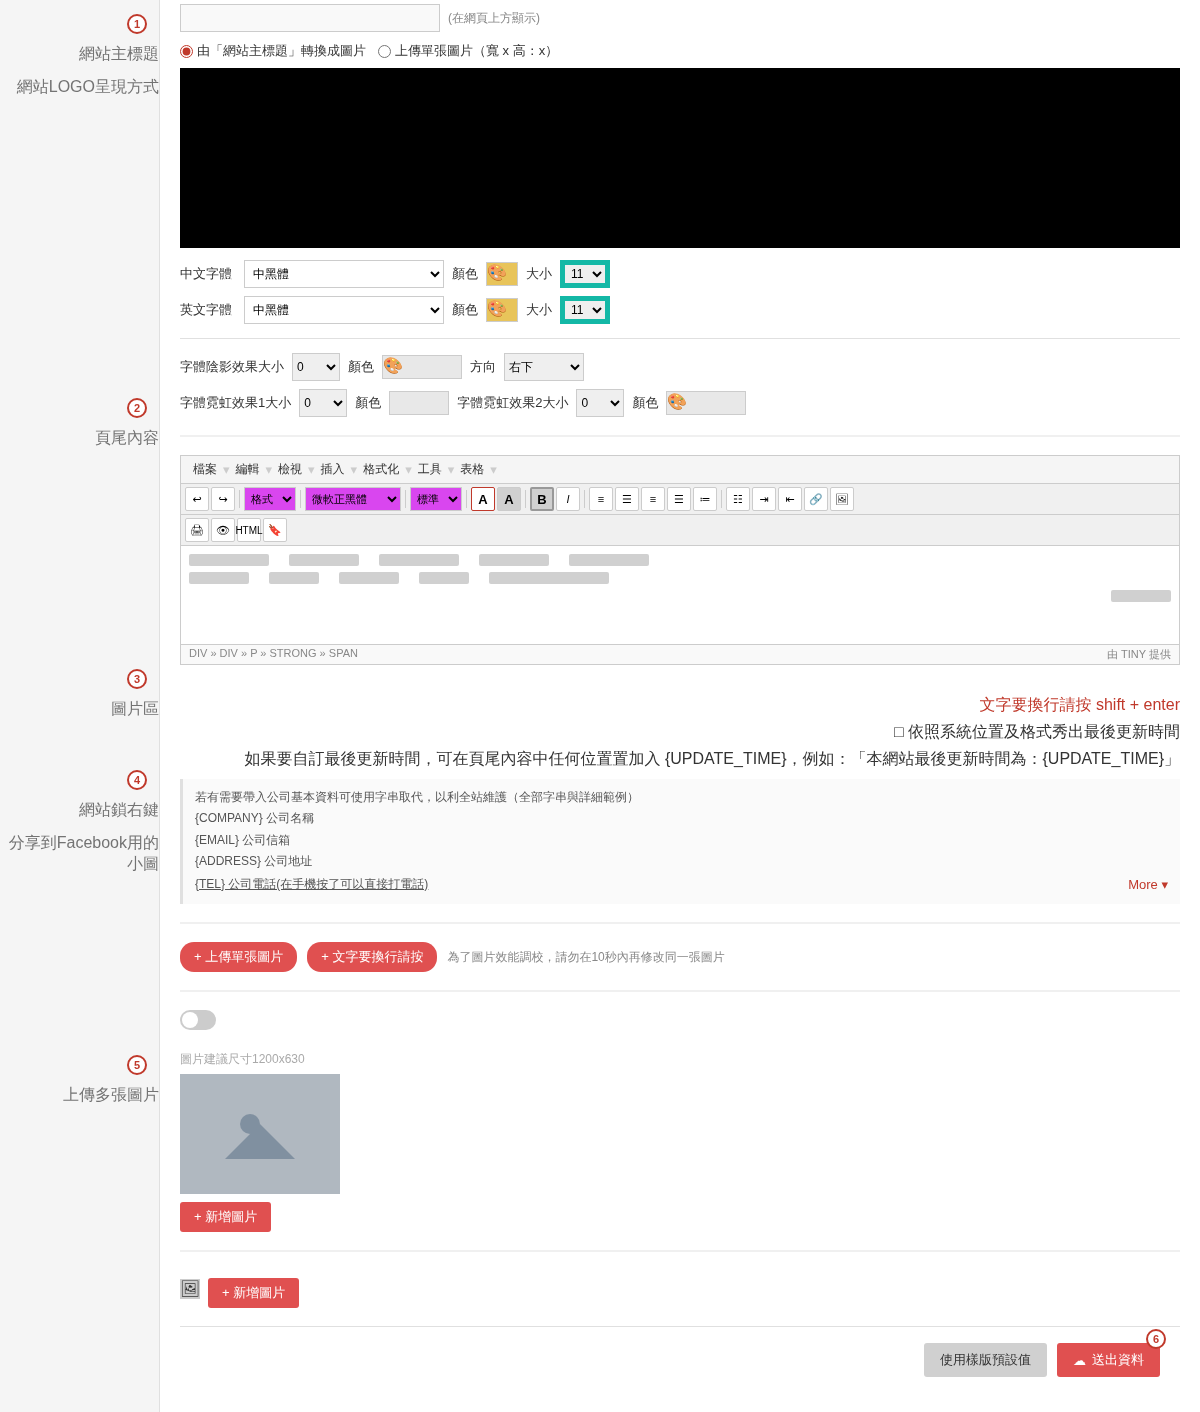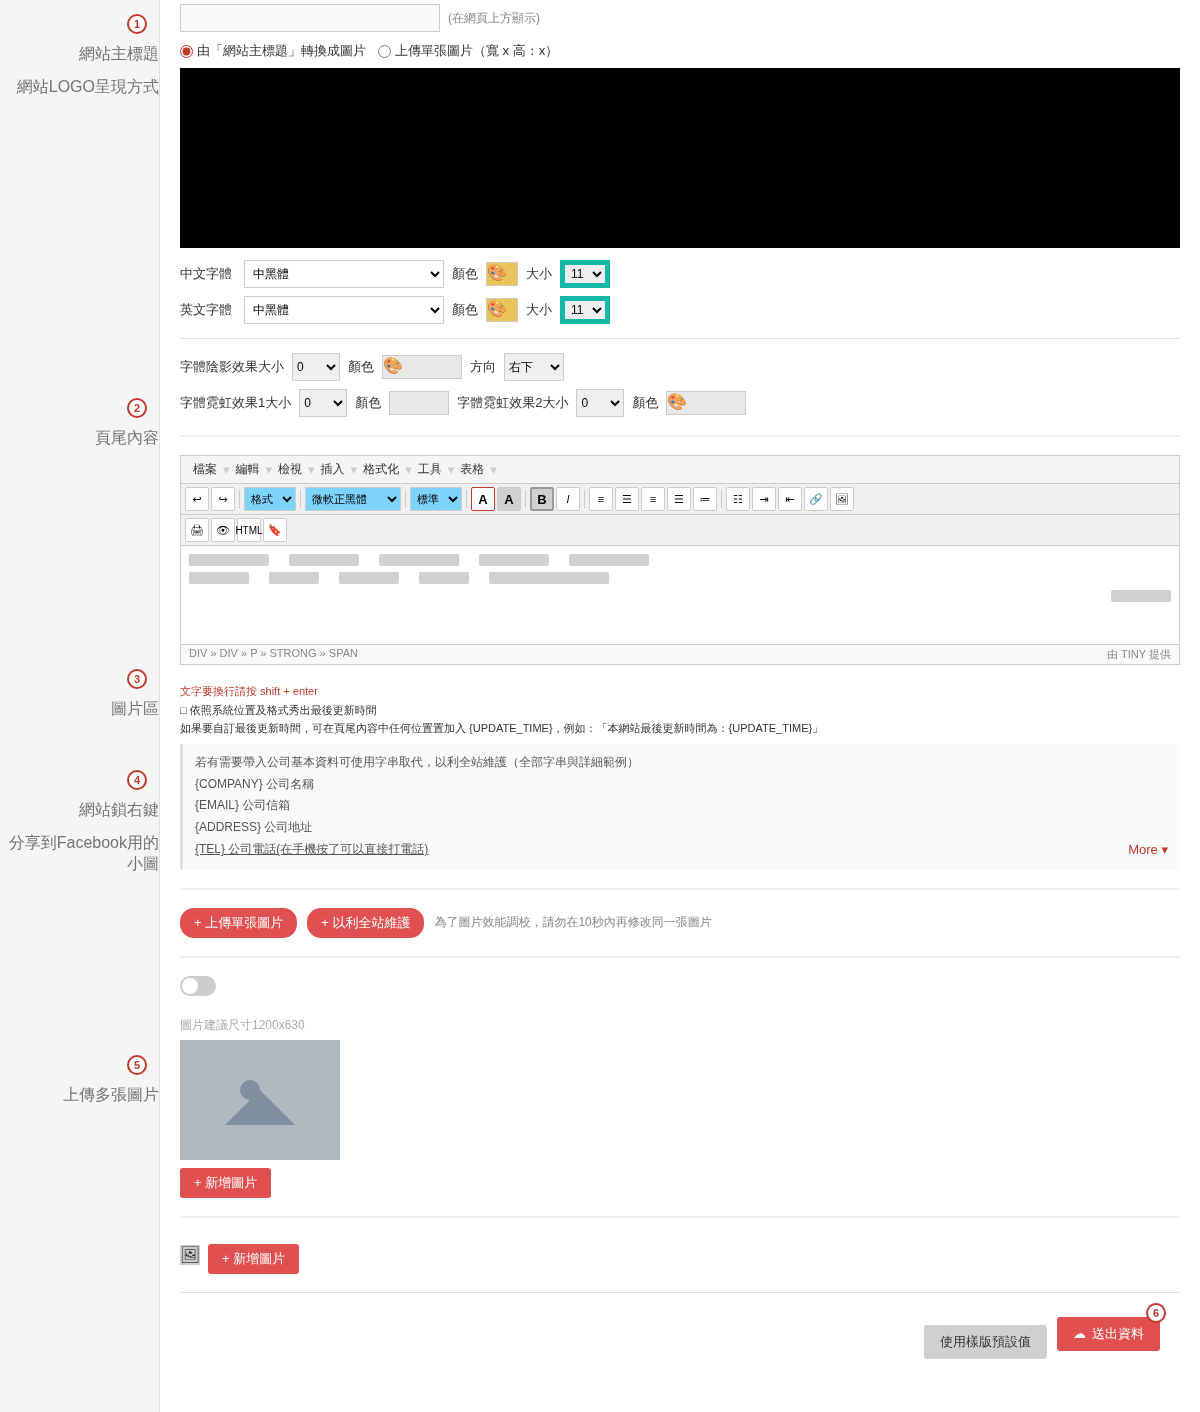--- a/index.html
+++ b/index.html
@@ -157,21 +157,21 @@
       font-size: 13px;
       color: #333;
     }
     .effect-select {
       width: 48px;
       height: 28px;
       border: 1px solid #ccc;
       font-size: 12px;
     }
     .direction-select {
-      width: 60px;
+      width: 80px;
       height: 28px;
       border: 1px solid #ccc;
       font-size: 12px;
     }
     
     .section-block {
       margin-bottom: 18px;
     }
     .editor-menubar {
       display: flex;
@@ -212,21 +212,21 @@
       font-size: 11px;
       border-radius: 2px;
     }
     .tb-btn.bold { font-weight: bold; font-size: 13px; }
     .tb-btn.italic { font-style: italic; }
     .tb-select {
       height: 24px;
       border: 1px solid #ccc;
       font-size: 11px;
       padding: 0 2px;
-      background: #7dd3fc;
+      background: #d946ef;
     }
     .editor-area {
       border: 1px solid #ccc;
       background: #fff;
       min-height: 100px;
       padding: 8px;
       position: relative;
     }
     .editor-placeholder-row {
       display: flex;
@@ -242,24 +242,25 @@
       display: flex;
       justify-content: space-between;
       border: 1px solid #ccc;
       border-top: none;
       background: #f9f9f9;
       padding: 2px 8px;
       font-size: 11px;
       color: #888;
     }
     .editor-notes {
-      margin-top: 17px;
-      font-size: 11px;
+      margin-top: 26px;
+      font-size: 16px;
       color: #333;
       line-height: 1.7;
+      text-align: right;
     }
     .editor-notes .red { color: #c0392b; }
     .variables-block {
       margin-top: 6px;
       padding: 8px 12px;
       border-left: 3px solid #e0e0e0;
       font-size: 12px;
       color: #555;
       line-height: 1.8;
       background: #fafafa;
@@ -361,21 +362,20 @@
       background: #fff;
     }
     .btn-default {
       background: #d0d0d0;
       color: #333;
       border: none;
       padding: 8px 16px;
       font-size: 13px;
       cursor: pointer;
       border-radius: 3px;
-      margin-top: 16px;
     }
     .btn-primary {
       background: #e05050;
       color: #fff;
       border: none;
       padding: 8px 16px;
       font-size: 13px;
       cursor: pointer;
       border-radius: 3px;
       display: flex;
@@ -651,21 +651,21 @@
           <span class="more-link">More ▾</span>
         </div>
       </div>
     </div>
 
     <div class="section-separator"></div>
 
     <div class="section-block">
       <div class="img-upload-row">
         <button class="upload-btn">+ 上傳單張圖片</button>
-        <button class="upload-btn">+ 以利全站維護</button>
+        <button class="upload-btn">+ 文字要換行請按</button>
         <span class="upload-hint">為了圖片效能調校，請勿在10秒內再修改同一張圖片</span>
       </div>
     </div>
 
     <div class="section-separator"></div>
 
     <div class="section-block">
       <div class="toggle-switch"></div>
     </div>
 

